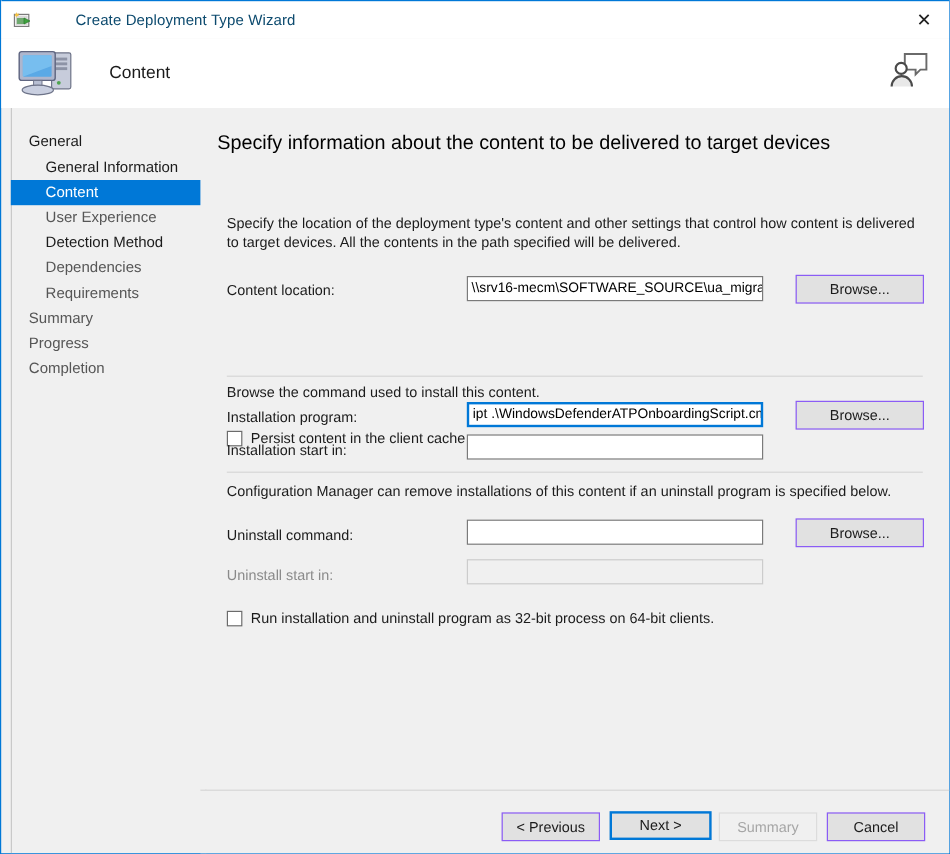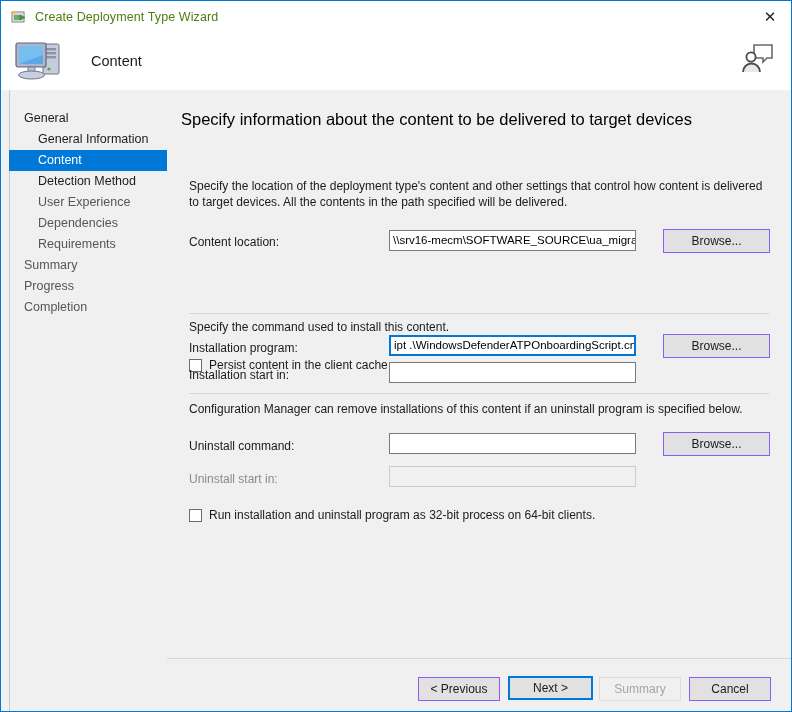--- a/index.html
+++ b/index.html
@@ -27,22 +27,23 @@
     background: #ffffff;
     border-top: 1px solid #0078d7;
     display: flex; align-items: center;
   }
   #title-icon {
     width: 16px; height: 16px;
     margin-left: 10px; margin-right: 8px;
     position: relative; flex: 0 0 auto;
   }
   #title-text {
-    font-size: 12.5px; color: #4d7c0f;
+    font-size: 12.5px; color: #0c4a6e;
     letter-spacing: 0.1px;
+    margin-left: 28px;
   }
   #close-btn {
     position: absolute; right: 0; top: 0;
     width: 46px; height: 31px;
     display: flex; align-items: center; justify-content: center;
     font-size: 15px; color: #222; font-family: "DejaVu Sans", sans-serif;
   }
 
   
   #headerband {
@@ -198,22 +199,22 @@
         <circle cx="10" cy="15" r="4.6" fill="#ffffff" stroke="#4a4a4a" stroke-width="1.8"></circle>
         <path d="M2 30 a8.5 8.5 0 0 1 17 0" fill="#e8e8e8" stroke="#4a4a4a" stroke-width="1.8"></path>
       </svg>
     </span>
   </div>
 
   <div id="sidebar">
     <div class="nav-item">General</div>
     <div class="nav-item sub">General Information</div>
     <div class="nav-item sub selected">Content</div>
+    <div class="nav-item sub dim">User Experience</div>
     <div class="nav-item sub">Detection Method</div>
-    <div class="nav-item sub dim">User Experience</div>
     <div class="nav-item sub dim">Dependencies</div>
     <div class="nav-item sub dim">Requirements</div>
     <div class="nav-item dim">Summary</div>
     <div class="nav-item dim">Progress</div>
     <div class="nav-item dim">Completion</div>
   </div>
 
   <div id="content-pane">
 
     <div id="page-heading">Specify information about the content to be delivered to target devices</div>
@@ -222,21 +223,21 @@
     <div class="lbl" style="left:22px; top:145px;">Content location:</div>
     <div class="tb" style="left:222px; top:140px; width:247px;">\\srv16-mecm\SOFTWARE_SOURCE\ua_migrate</div>
     <div class="btn" style="left:496px; top:139px; width:107px;">Browse...</div>
 
     <div class="cbrow" style="left:22px; top:268px;">
       <span class="cbox"></span>
       <span class="cblabel">Persist content in the client cache</span>
     </div>
 
     <div class="sep" style="left:22px; top:223px; width:580px;"></div>
-    <div class="sectext" style="left:22px; top:230px;">Specify the command used to install this content.</div>
+    <div class="sectext" style="left:22px; top:230px;">Browse the command used to install this content.</div>
 
     <div class="lbl" style="left:22px; top:251px;">Installation program:</div>
     <div class="tb focused" style="left:222px; top:245px; width:247px;"><span>ipt .\WindowsDefenderATPOnboardingScript.cmd</span></div>
     <div class="btn" style="left:496px; top:244px; width:107px;">Browse...</div>
 
     <div class="lbl" style="left:22px; top:278px;">Installation start in:</div>
     <div class="tb" style="left:222px; top:272px; width:247px;"></div>
 
     <div class="sep" style="left:22px; top:303px; width:580px;"></div>
     <div class="sectext" style="left:22px; top:312px;">Configuration Manager can remove installations of this content if an uninstall program is specified below.</div>

